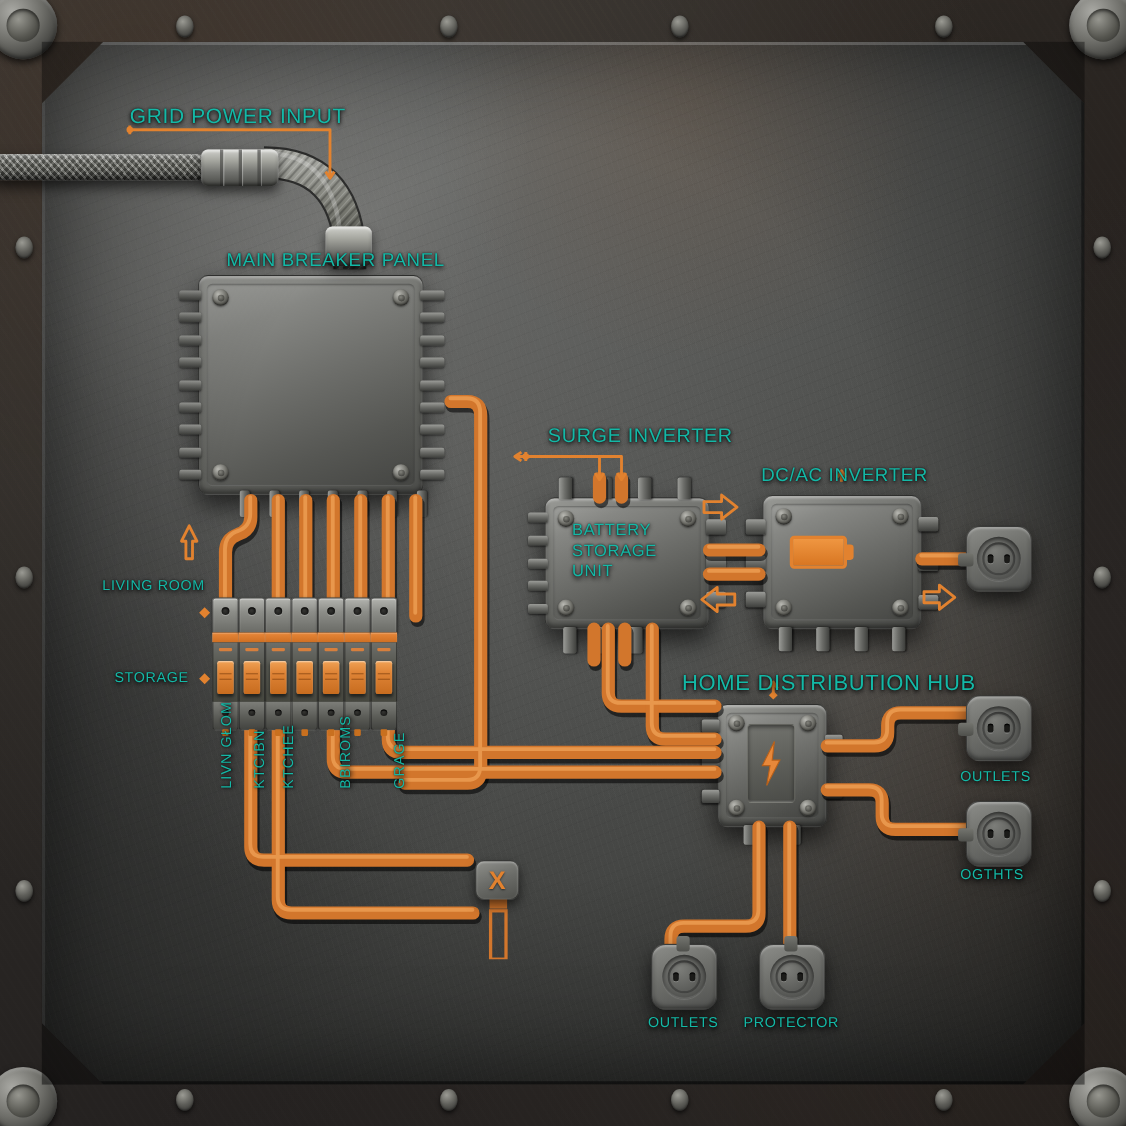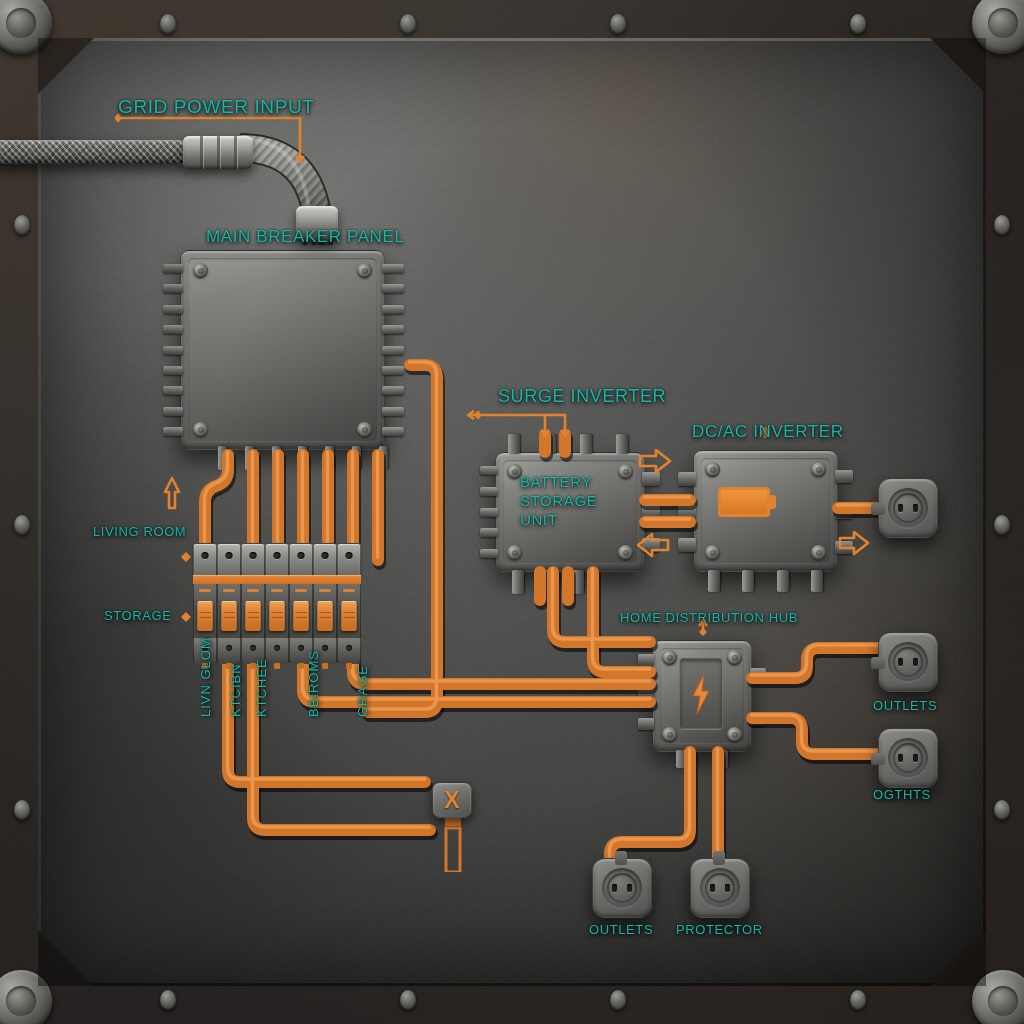--- a/index.html
+++ b/index.html
@@ -654,21 +654,21 @@
   <div class="lbl" style="left:206px; top:227px; font-size:17px;">MAIN BREAKER PANEL</div>
 
   <div class="lbl" style="left:498px; top:386px; font-size:18px;">SURGE INVERTER</div>
 
   <div class="lbl" style="left:692px; top:422px; font-size:17px;">DC/AC INVERTER</div>
 
   <div class="lbl multi" style="left:520px; top:473px; width:100px; z-index:21;">BATTERY
 STORAGE
 UNIT</div>
 
-  <div class="lbl" style="left:620px; top:610px; font-size:13px;">HOME DISTRIBUTION HUB</div>
+  <div class="lbl" style="left:620px; top:610px; font-size:20px;">HOME DISTRIBUTION HUB</div>
 
   <div class="lbl sm" style="left:93px; top:524px;">LIVING ROOM</div>
   <div class="lbl sm" style="left:104px; top:608px;">STORAGE</div>
 
   <div class="lbl vert" style="left:198px; top:645px; height:72px;">LIVN GŁOM</div>
   <div class="lbl vert" style="left:228px; top:645px; height:72px;">KTCIBN</div>
   <div class="lbl vert" style="left:254px; top:645px; height:72px;">KTCHEE</div>
   <div class="lbl vert" style="left:306px; top:645px; height:72px;">BBIROMS</div>
   <div class="lbl vert" style="left:355px; top:645px; height:72px;">GRAGE</div>
 

